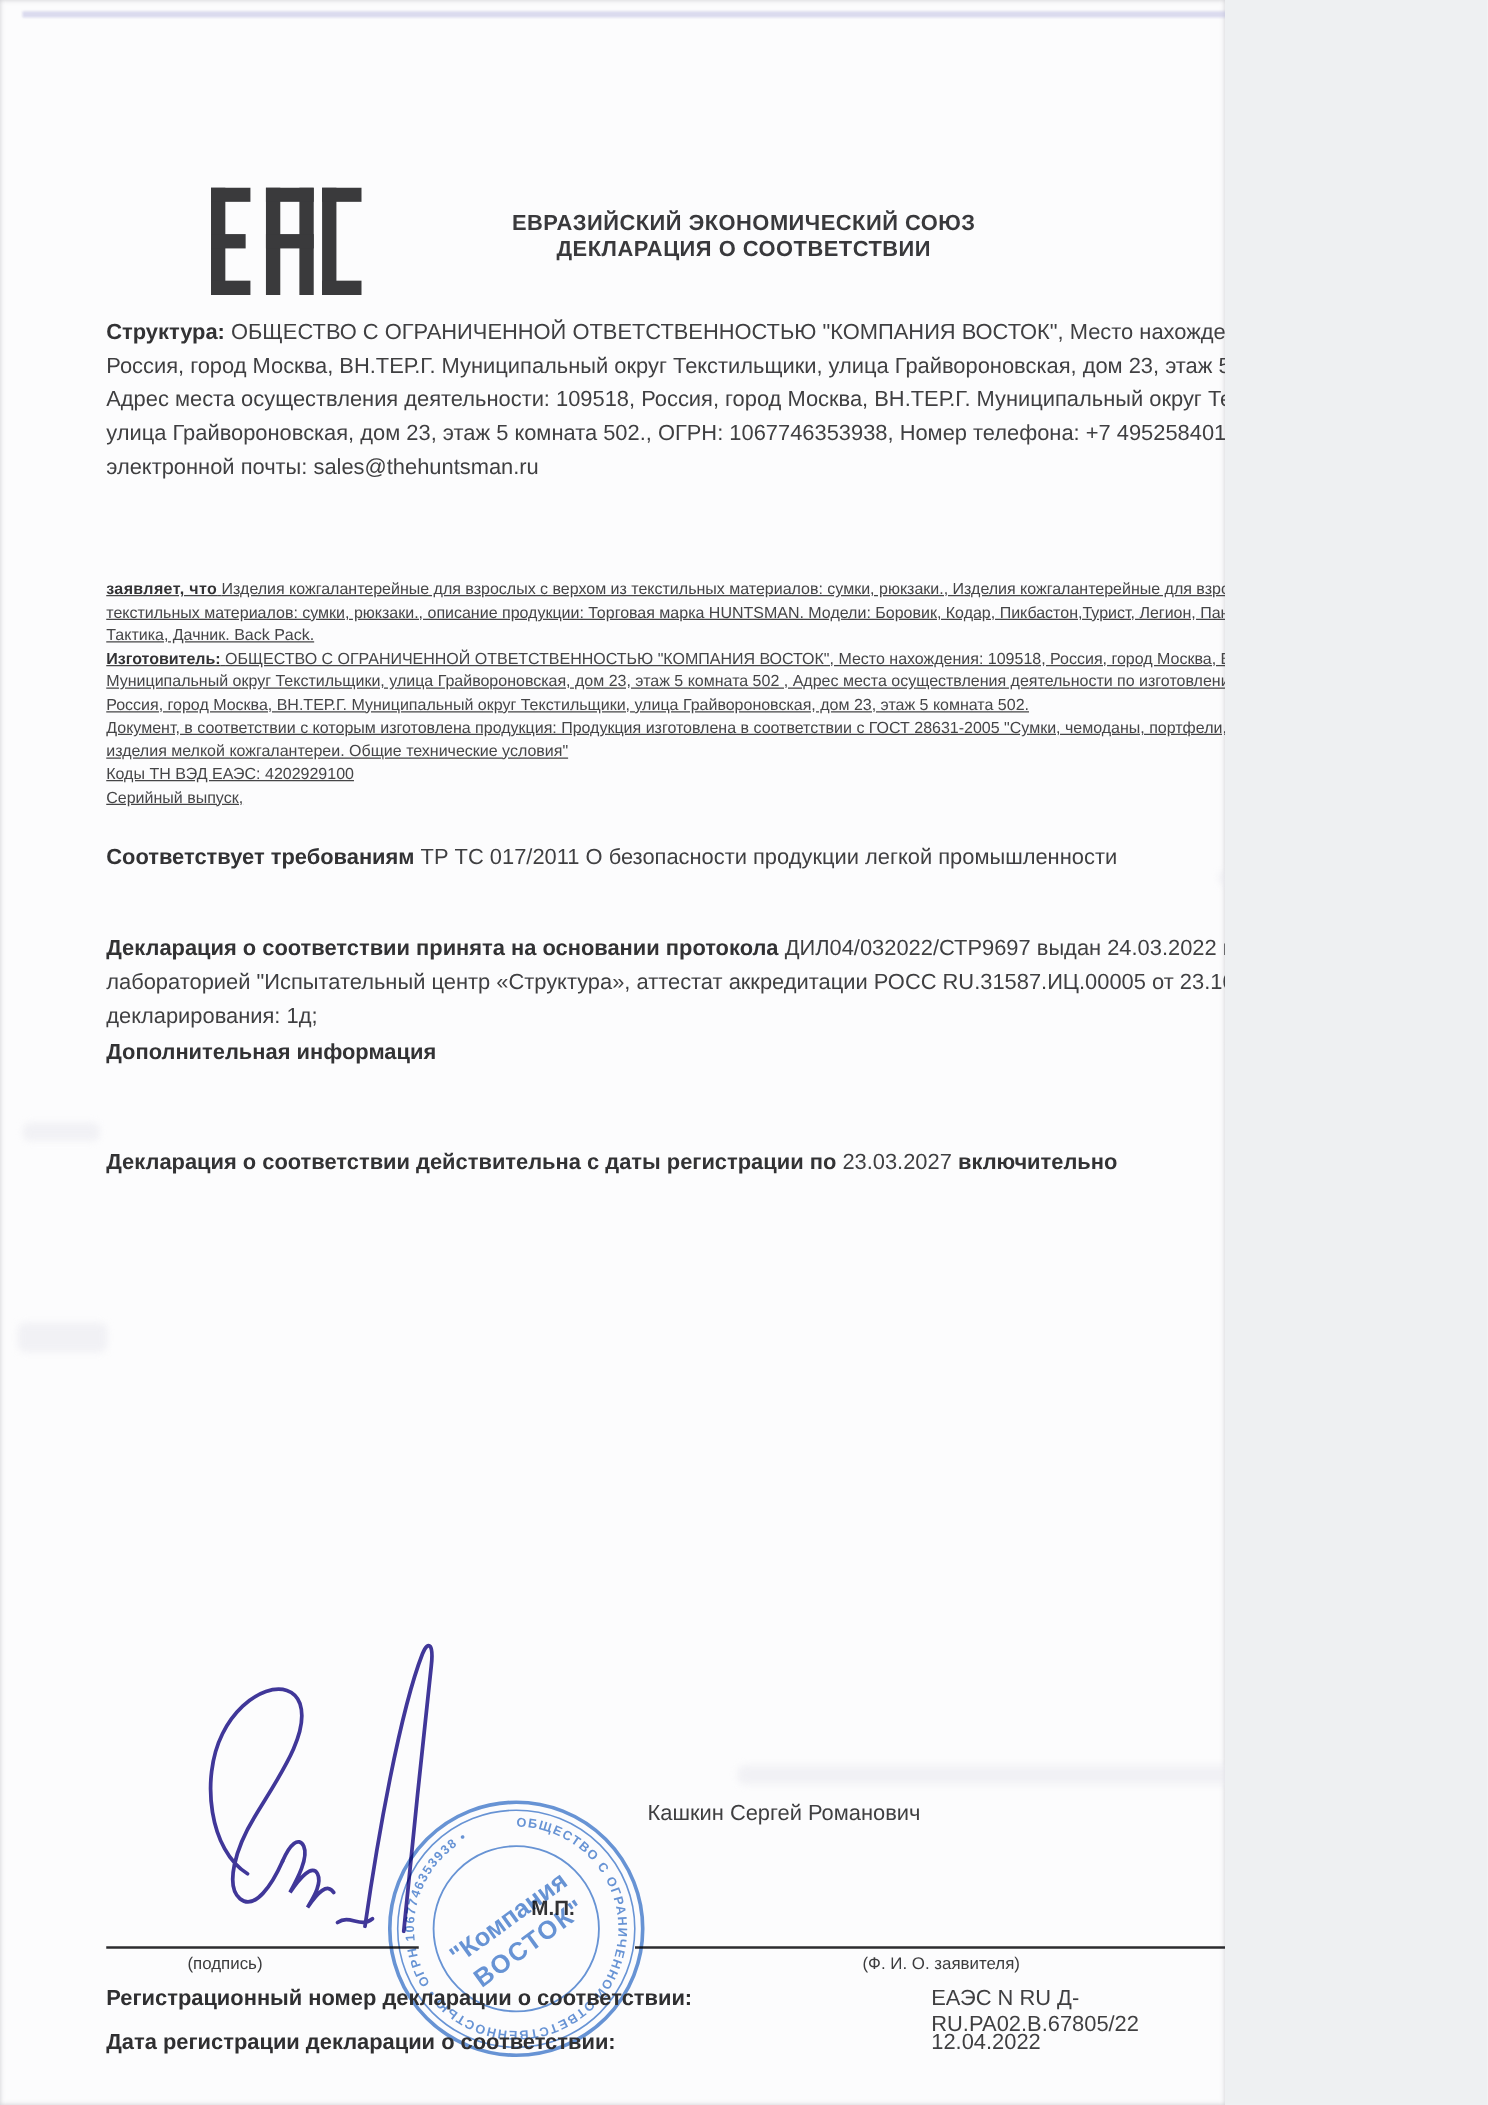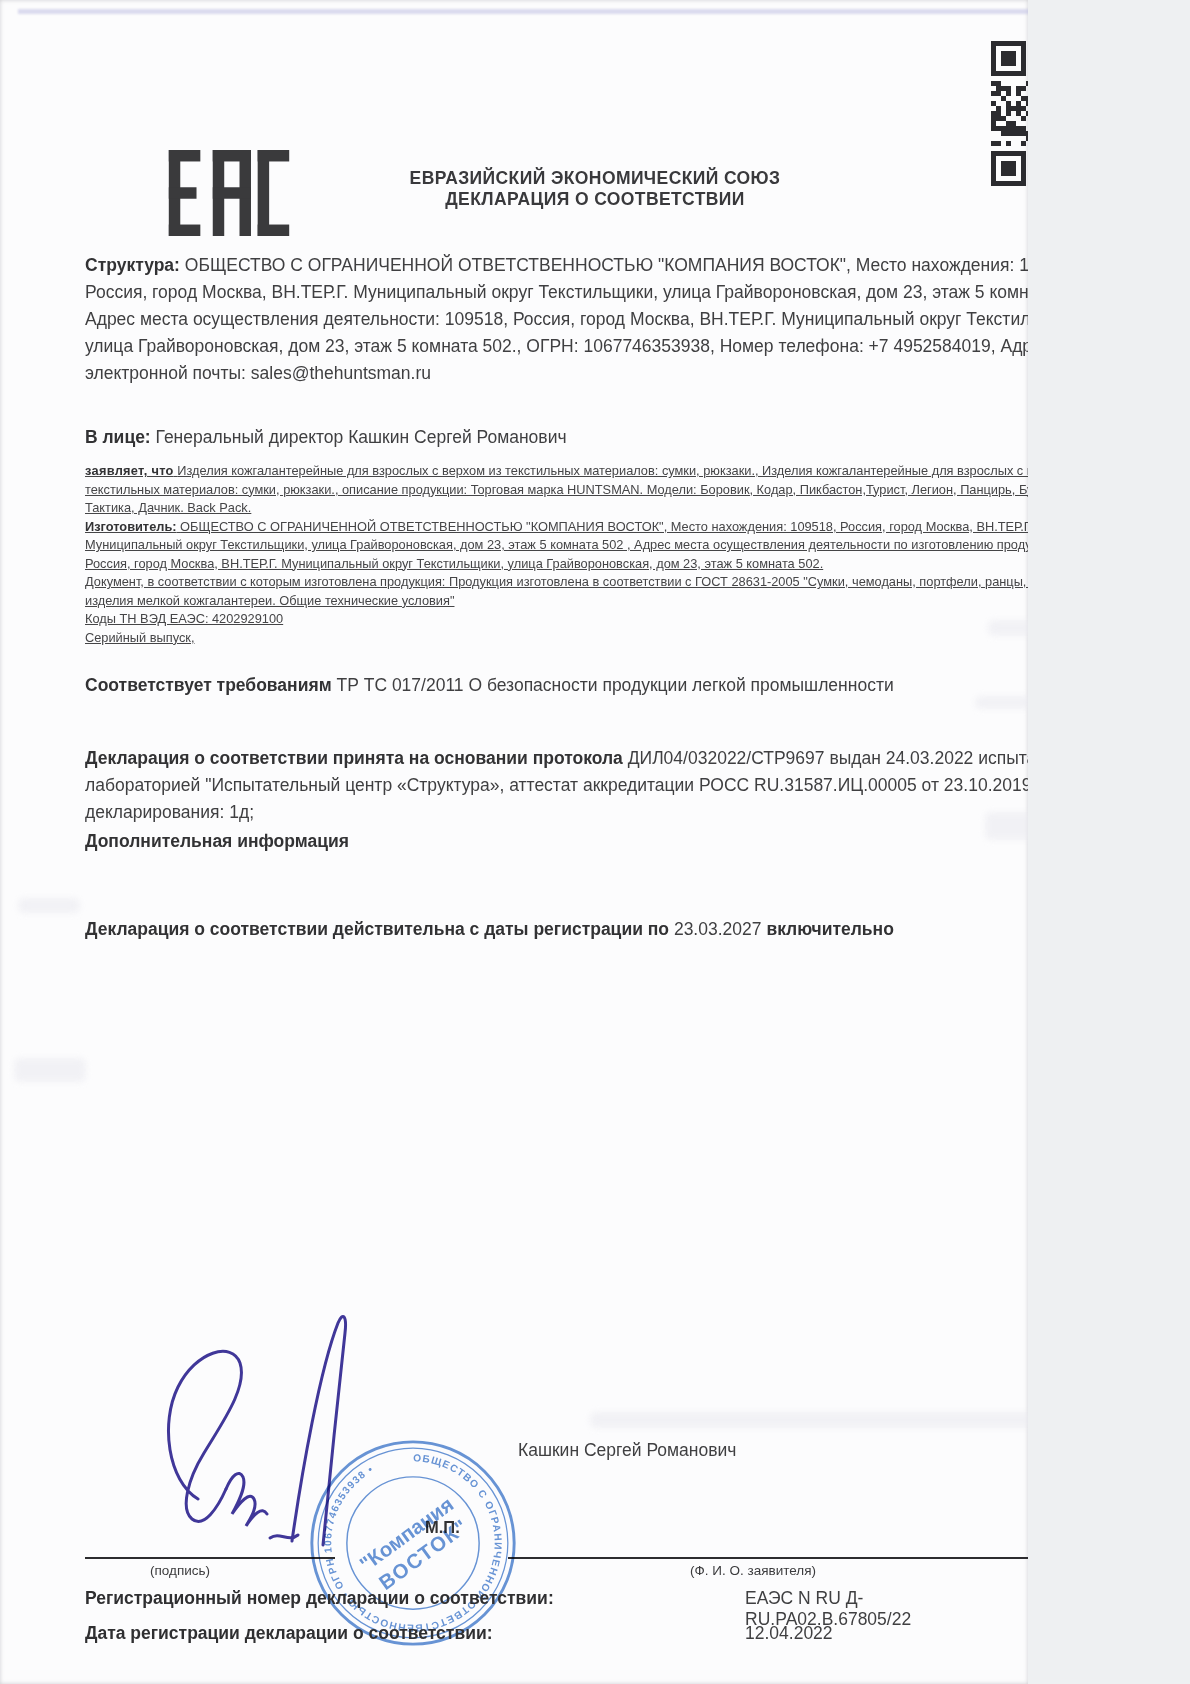--- a/index.html
+++ b/index.html
@@ -1,18 +1,18 @@
 <!DOCTYPE html>
 <html><head>
 <meta charset="utf-8">
 <style>
   html,body{margin:0;padding:0;background:#eef0f2;}
   .page{position:relative;width:980px;height:1684px;background:#fcfcfd;overflow:hidden;
         font-family:"Liberation Sans", sans-serif;color:#3f3f41;
-        box-shadow:inset 0 0 4px rgba(120,120,130,.35);padding-left:48px;}
+        box-shadow:inset 0 0 4px rgba(120,120,130,.35);}
   .abs{position:absolute;}
   b,.b{font-weight:bold;color:#323234;}
   .top-band{left:18px;top:9px;width:1154px;height:5px;background:rgba(186,186,224,.5);filter:blur(1px);}
   .hdr-titles{left:300px;top:168px;width:590px;text-align:center;}
   .hdr-titles .t{font-size:17.5px;font-weight:bold;color:#39393c;letter-spacing:.4px;}
   .hdr-titles .t2{}
   .para{font-size:17.5px;line-height:27px;}
   .small{font-size:12.8px;line-height:18.5px;color:#454547;text-decoration:underline;}
   .small b{font-size:12.8px;}
   .declare-label{font-size:19px;letter-spacing:.3px;}
@@ -54,24 +54,20 @@
 
   <svg id="qr-svg" class="abs" style="left:991px;top:41px" width="145" height="145" viewBox="0 0 145 145">
       <path d="M40 0h5v5h-5zM60 0h5v5h-5zM65 0h5v5h-5zM75 0h5v5h-5zM80 0h5v5h-5zM90 0h5v5h-5zM95 0h5v5h-5zM100 0h5v5h-5zM45 5h5v5h-5zM60 5h5v5h-5zM65 5h5v5h-5zM70 5h5v5h-5zM85 5h5v5h-5zM40 10h5v5h-5zM65 10h5v5h-5zM70 10h5v5h-5zM80 10h5v5h-5zM90 10h5v5h-5zM100 10h5v5h-5zM45 15h5v5h-5zM55 15h5v5h-5zM75 15h5v5h-5zM80 15h5v5h-5zM90 15h5v5h-5zM95 15h5v5h-5zM100 15h5v5h-5zM40 20h5v5h-5zM45 20h5v5h-5zM50 20h5v5h-5zM55 20h5v5h-5zM60 20h5v5h-5zM65 20h5v5h-5zM85 20h5v5h-5zM40 25h5v5h-5zM45 25h5v5h-5zM55 25h5v5h-5zM70 25h5v5h-5zM90 25h5v5h-5zM40 30h5v5h-5zM45 30h5v5h-5zM60 30h5v5h-5zM80 30h5v5h-5zM85 30h5v5h-5zM90 30h5v5h-5zM65 35h5v5h-5zM70 35h5v5h-5zM80 35h5v5h-5zM95 35h5v5h-5zM100 35h5v5h-5zM0 40h5v5h-5zM5 40h5v5h-5zM35 40h5v5h-5zM40 40h5v5h-5zM55 40h5v5h-5zM60 40h5v5h-5zM65 40h5v5h-5zM70 40h5v5h-5zM85 40h5v5h-5zM95 40h5v5h-5zM110 40h5v5h-5zM120 40h5v5h-5zM125 40h5v5h-5zM130 40h5v5h-5zM135 40h5v5h-5zM140 40h5v5h-5zM5 45h5v5h-5zM10 45h5v5h-5zM15 45h5v5h-5zM25 45h5v5h-5zM30 45h5v5h-5zM40 45h5v5h-5zM45 45h5v5h-5zM50 45h5v5h-5zM55 45h5v5h-5zM60 45h5v5h-5zM70 45h5v5h-5zM85 45h5v5h-5zM115 45h5v5h-5zM120 45h5v5h-5zM125 45h5v5h-5zM135 45h5v5h-5zM0 50h5v5h-5zM5 50h5v5h-5zM15 50h5v5h-5zM25 50h5v5h-5zM75 50h5v5h-5zM85 50h5v5h-5zM90 50h5v5h-5zM95 50h5v5h-5zM110 50h5v5h-5zM115 50h5v5h-5zM125 50h5v5h-5zM135 50h5v5h-5zM10 55h5v5h-5zM30 55h5v5h-5zM35 55h5v5h-5zM50 55h5v5h-5zM70 55h5v5h-5zM75 55h5v5h-5zM80 55h5v5h-5zM90 55h5v5h-5zM95 55h5v5h-5zM100 55h5v5h-5zM105 55h5v5h-5zM115 55h5v5h-5zM120 55h5v5h-5zM125 55h5v5h-5zM130 55h5v5h-5zM135 55h5v5h-5zM0 60h5v5h-5zM15 60h5v5h-5zM25 60h5v5h-5zM35 60h5v5h-5zM40 60h5v5h-5zM50 60h5v5h-5zM55 60h5v5h-5zM60 60h5v5h-5zM75 60h5v5h-5zM80 60h5v5h-5zM85 60h5v5h-5zM90 60h5v5h-5zM95 60h5v5h-5zM105 60h5v5h-5zM120 60h5v5h-5zM125 60h5v5h-5zM5 65h5v5h-5zM15 65h5v5h-5zM20 65h5v5h-5zM25 65h5v5h-5zM30 65h5v5h-5zM45 65h5v5h-5zM50 65h5v5h-5zM55 65h5v5h-5zM80 65h5v5h-5zM85 65h5v5h-5zM90 65h5v5h-5zM100 65h5v5h-5zM110 65h5v5h-5zM115 65h5v5h-5zM120 65h5v5h-5zM125 65h5v5h-5zM130 65h5v5h-5zM135 65h5v5h-5zM0 70h5v5h-5zM5 70h5v5h-5zM15 70h5v5h-5zM25 70h5v5h-5zM35 70h5v5h-5zM40 70h5v5h-5zM45 70h5v5h-5zM65 70h5v5h-5zM70 70h5v5h-5zM75 70h5v5h-5zM80 70h5v5h-5zM105 70h5v5h-5zM125 70h5v5h-5zM130 70h5v5h-5zM135 70h5v5h-5zM0 75h5v5h-5zM5 75h5v5h-5zM10 75h5v5h-5zM30 75h5v5h-5zM45 75h5v5h-5zM50 75h5v5h-5zM60 75h5v5h-5zM95 75h5v5h-5zM100 75h5v5h-5zM105 75h5v5h-5zM110 75h5v5h-5zM115 75h5v5h-5zM130 75h5v5h-5zM0 80h5v5h-5zM15 80h5v5h-5zM20 80h5v5h-5zM40 80h5v5h-5zM55 80h5v5h-5zM60 80h5v5h-5zM80 80h5v5h-5zM95 80h5v5h-5zM100 80h5v5h-5zM105 80h5v5h-5zM110 80h5v5h-5zM120 80h5v5h-5zM130 80h5v5h-5zM135 80h5v5h-5zM0 85h5v5h-5zM5 85h5v5h-5zM10 85h5v5h-5zM15 85h5v5h-5zM20 85h5v5h-5zM25 85h5v5h-5zM30 85h5v5h-5zM45 85h5v5h-5zM65 85h5v5h-5zM90 85h5v5h-5zM100 85h5v5h-5zM105 85h5v5h-5zM115 85h5v5h-5zM130 85h5v5h-5zM135 85h5v5h-5zM10 90h5v5h-5zM15 90h5v5h-5zM20 90h5v5h-5zM25 90h5v5h-5zM30 90h5v5h-5zM35 90h5v5h-5zM40 90h5v5h-5zM45 90h5v5h-5zM50 90h5v5h-5zM55 90h5v5h-5zM60 90h5v5h-5zM70 90h5v5h-5zM75 90h5v5h-5zM95 90h5v5h-5zM100 90h5v5h-5zM110 90h5v5h-5zM125 90h5v5h-5zM140 90h5v5h-5zM35 95h5v5h-5zM45 95h5v5h-5zM80 95h5v5h-5zM85 95h5v5h-5zM95 95h5v5h-5zM110 95h5v5h-5zM115 95h5v5h-5zM120 95h5v5h-5zM125 95h5v5h-5zM135 95h5v5h-5zM140 95h5v5h-5zM0 100h5v5h-5zM5 100h5v5h-5zM15 100h5v5h-5zM30 100h5v5h-5zM45 100h5v5h-5zM55 100h5v5h-5zM65 100h5v5h-5zM75 100h5v5h-5zM85 100h5v5h-5zM95 100h5v5h-5zM100 100h5v5h-5zM105 100h5v5h-5zM125 100h5v5h-5zM135 100h5v5h-5zM140 100h5v5h-5zM60 105h5v5h-5zM75 105h5v5h-5zM80 105h5v5h-5zM85 105h5v5h-5zM90 105h5v5h-5zM95 105h5v5h-5zM110 105h5v5h-5zM140 105h5v5h-5zM40 110h5v5h-5zM60 110h5v5h-5zM65 110h5v5h-5zM70 110h5v5h-5zM90 110h5v5h-5zM105 110h5v5h-5zM110 110h5v5h-5zM115 110h5v5h-5zM120 110h5v5h-5zM130 110h5v5h-5zM40 115h5v5h-5zM45 115h5v5h-5zM60 115h5v5h-5zM70 115h5v5h-5zM75 115h5v5h-5zM95 115h5v5h-5zM110 115h5v5h-5zM115 115h5v5h-5zM125 115h5v5h-5zM130 115h5v5h-5zM140 115h5v5h-5zM45 120h5v5h-5zM50 120h5v5h-5zM55 120h5v5h-5zM75 120h5v5h-5zM80 120h5v5h-5zM90 120h5v5h-5zM100 120h5v5h-5zM115 120h5v5h-5zM135 120h5v5h-5zM140 120h5v5h-5zM40 125h5v5h-5zM45 125h5v5h-5zM70 125h5v5h-5zM75 125h5v5h-5zM80 125h5v5h-5zM90 125h5v5h-5zM95 125h5v5h-5zM100 125h5v5h-5zM120 125h5v5h-5zM130 125h5v5h-5zM135 125h5v5h-5zM40 130h5v5h-5zM45 130h5v5h-5zM50 130h5v5h-5zM60 130h5v5h-5zM75 130h5v5h-5zM80 130h5v5h-5zM85 130h5v5h-5zM105 130h5v5h-5zM120 130h5v5h-5zM125 130h5v5h-5zM135 130h5v5h-5zM45 135h5v5h-5zM50 135h5v5h-5zM55 135h5v5h-5zM60 135h5v5h-5zM65 135h5v5h-5zM70 135h5v5h-5zM80 135h5v5h-5zM90 135h5v5h-5zM100 135h5v5h-5zM110 135h5v5h-5zM115 135h5v5h-5zM120 135h5v5h-5zM125 135h5v5h-5zM135 135h5v5h-5zM65 140h5v5h-5zM80 140h5v5h-5zM105 140h5v5h-5zM120 140h5v5h-5zM140 140h5v5h-5zM0 0h35v35h-35zM5 5h25v25h-25zM10 10h15v15h-15zM110 0h35v35h-35zM115 5h25v25h-25zM120 10h15v15h-15zM0 110h35v35h-35zM5 115h25v25h-25zM10 120h15v15h-15z" fill="#2b2b2f" fill-rule="evenodd"></path>
     </svg>
 
   <div class="abs para" style="left:85px;top:252px;width:1026px">
     <b>Структура:</b>
     <span>ОБЩЕСТВО С ОГРАНИЧЕННОЙ ОТВЕТСТВЕННОСТЬЮ "КОМПАНИЯ ВОСТОК", Место нахождения: 109518, Россия, город Москва, ВН.ТЕР.Г. Муниципальный округ Текстильщики, улица Грайвороновская, дом 23, этаж 5 комната 502 , Адрес места осуществления деятельности: 109518, Россия, город Москва, ВН.ТЕР.Г. Муниципальный округ Текстильщики,  улица Грайвороновская, дом 23, этаж 5 комната 502., ОГРН: 1067746353938, Номер телефона: +7 4952584019, Адрес электронной почты: sales@thehuntsman.ru</span>
   </div>
 
-  <div class="abs para" style="left:85px;top:424px;width:1026px">
-    <b>В лице:</b>
-    <span>Генеральный директор Кашкин Сергей Романович</span>
-  </div>
 
   <div class="abs small" style="left:85px;top:462px;width:1030px">
     <div>
       <b class="declare-label">заявляет, что</b>
       <span>Изделия кожгалантерейные для взрослых с верхом из текстильных материалов: сумки, рюкзаки., Изделия кожгалантерейные для взрослых с верхом из текстильных материалов: сумки, рюкзаки., описание продукции: Торговая марка HUNTSMAN. Модели: Боровик, Кодар, Пикбастон,Турист, Легион, Панцирь, Бурлак, Тактика, Дачник. Back Pack.</span>
     </div>
     <div>
       <b>Изготовитель:</b>
       <span>ОБЩЕСТВО С ОГРАНИЧЕННОЙ ОТВЕТСТВЕННОСТЬЮ "КОМПАНИЯ ВОСТОК", Место нахождения: 109518, Россия, город Москва, ВН.ТЕР.Г. Муниципальный округ Текстильщики, улица Грайвороновская, дом 23, этаж 5 комната 502 , Адрес места осуществления деятельности по изготовлению продукции: 109518, Россия, город Москва, ВН.ТЕР.Г. Муниципальный округ Текстильщики,  улица Грайвороновская, дом 23, этаж 5 комната 502.</span>
     </div>

